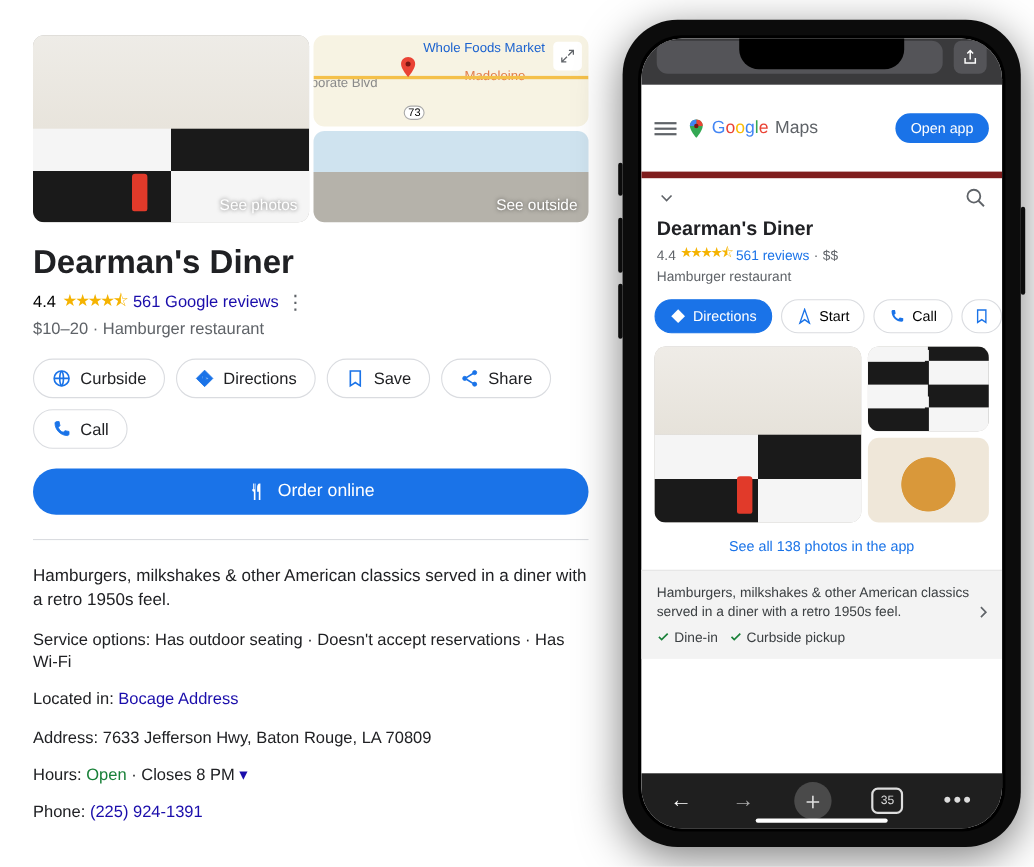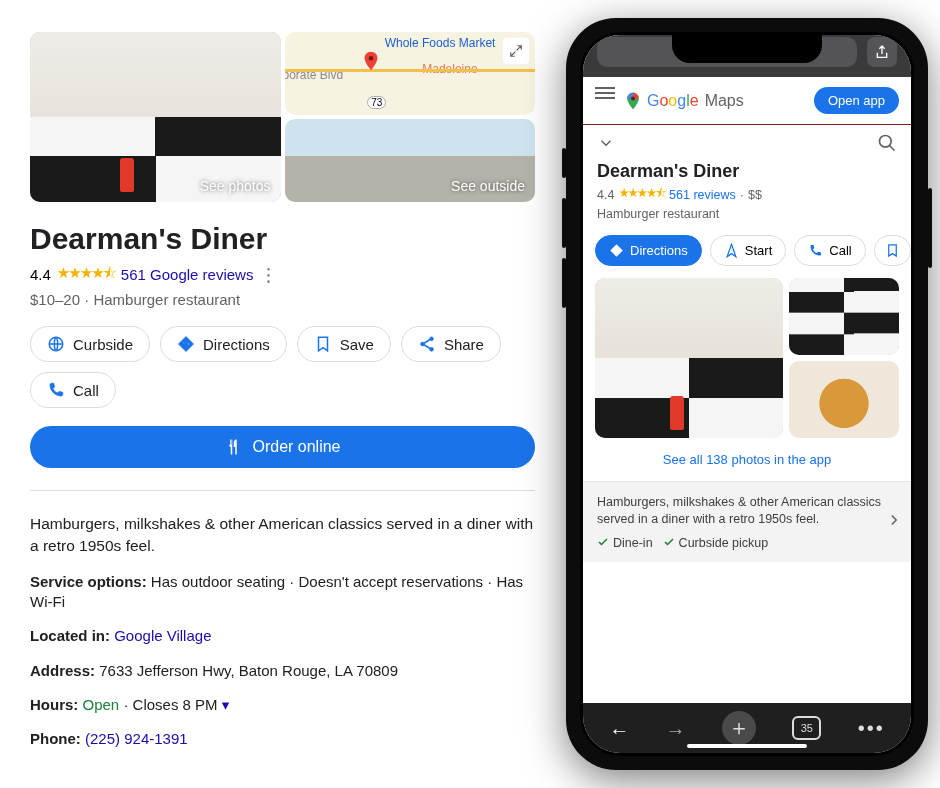--- a/index.html
+++ b/index.html
@@ -28,37 +28,37 @@
   .stars{color:#f5b301;letter-spacing:-2px}
   .reviews{color:#1a0dab;text-decoration:none}
   .price-line{color:#5f6368;font-size:15px;margin-top:4px}
   .btn-row{display:flex;flex-wrap:wrap;gap:10px;margin-top:18px}
   .pill{border:1px solid #dadce0;border-radius:20px;padding:8px 16px;display:flex;align-items:center;gap:8px;font-size:15px;color:#202124;background:#fff}
   .pill svg{width:18px;height:18px;fill:#1a73e8;stroke:#1a73e8}
   .order{margin-top:18px;background:#1a73e8;color:#fff;border-radius:22px;height:42px;display:flex;align-items:center;justify-content:center;gap:10px;font-size:16px}
   hr.sep{border:none;border-top:1px solid #dadce0;margin:22px 0}
   .desc{font-size:15.5px;color:#202124;line-height:1.45}
   .info p{font-size:15px;margin-top:14px;color:#202124;line-height:1.35}
-  .info b{font-weight:700}
+  .info b{font-weight:400}
   .link{color:#1a0dab}
   .open{color:#188038}
   .dots-v{display:inline-block;font-size:18px;color:#5f6368;cursor:pointer}
   .ketchup{position:absolute;left:36%;bottom:6%;width:14px;height:34px;background:#e13a2a;border-radius:3px 3px 2px 2px;z-index:3}
 
   
   .phone{position:absolute;right:12px;top:18px;width:362px;height:752px;border-radius:50px;background:#0c0c0c;padding:14px;box-shadow:0 10px 40px rgba(0,0,0,.5)}
   .phone-inner{width:100%;height:100%;border-radius:40px;background:#000;padding:3px;position:relative}
   .screen{width:100%;height:100%;border-radius:37px;background:#fff;overflow:hidden;display:flex;flex-direction:column}
   .notch{position:absolute;top:3px;left:50%;transform:translateX(-50%);width:150px;height:28px;background:#000;border-radius:0 0 18px 18px;z-index:5}
   .statusbar{height:44px;background:#3a3a3c;display:flex;align-items:center;justify-content:space-between;padding:0 22px;color:#fff;font-size:15px;font-weight:600}
   .sb-icons{display:flex;gap:5px;align-items:center}
   .urlbar{height:42px;background:#3a3a3c;display:flex;align-items:center;gap:10px;padding:0 14px 8px}
   .url-pill{flex:1;background:#545458;border-radius:10px;height:30px;display:flex;align-items:center;justify-content:center;color:#fff;font-size:15px}
   .sharebox{width:30px;height:30px;border-radius:7px;background:#545458;display:flex;align-items:center;justify-content:center;color:#fff}
-  .maps-hdr{display:flex;gap:8px;padding:10px 12px;border-bottom:1px solid #7f1d1d}
+  .maps-hdr{display:flex;align-items:center;gap:8px;padding:26px 12px;border-bottom:6px solid #7f1d1d}
   .ham{width:20px;display:flex;flex-direction:column;gap:3px}
   .ham span{height:2px;background:#5f6368}
   .g-logo{display:flex;align-items:center;gap:4px;font-size:16px;color:#5f6368}
   .g-icon{width:20px;height:20px}
   .open-app{margin-left:auto;background:#1a73e8;color:#fff;padding:6px 14px;border-radius:16px;font-size:13px}
   .sub-hdr{display:flex;align-items:center;justify-content:space-between;padding:8px 14px}
   .m-title{padding:0 14px 2px;font-size:18px;color:#202124}
   .m-rating{padding:0 14px 2px;font-size:12.5px;color:#5f6368;display:flex;gap:4px;align-items:center}
   .m-rating .stars{font-size:12.5px}
   .m-rating .mrev{color:#1a73e8}
@@ -180,21 +180,21 @@
       </svg>
     <span>Order online</span>
   </div>
 
   <hr class="sep">
 
   <p class="desc">Hamburgers, milkshakes &amp; other American classics served in a diner with a retro 1950s feel.</p>
 
   <div class="info">
     <p><b>Service options:</b><span> Has outdoor seating · Doesn't accept reservations · Has Wi-Fi</span></p>
-    <p><b>Located in:</b> <a class="link">Google Village</a></p>
+    <p><b>Located in:</b> <a class="link">Bocage Address</a></p>
     <p><b>Address:</b><span> 7633 Jefferson Hwy, Baton Rouge, LA 70809</span></p>
     <p><b>Hours:</b> <span class="open">Open</span><span> · Closes 8 PM</span> <span style="color:#1a0dab">▾</span></p>
     <p><b>Phone:</b> <a class="link">(225) 924-1391</a></p>
   </div>
 </div>
 
 <div class="phone">
   <div class="side-btn sb-r"></div>
   <div class="side-btn sb-l1"></div>
   <div class="side-btn sb-l2"></div>

